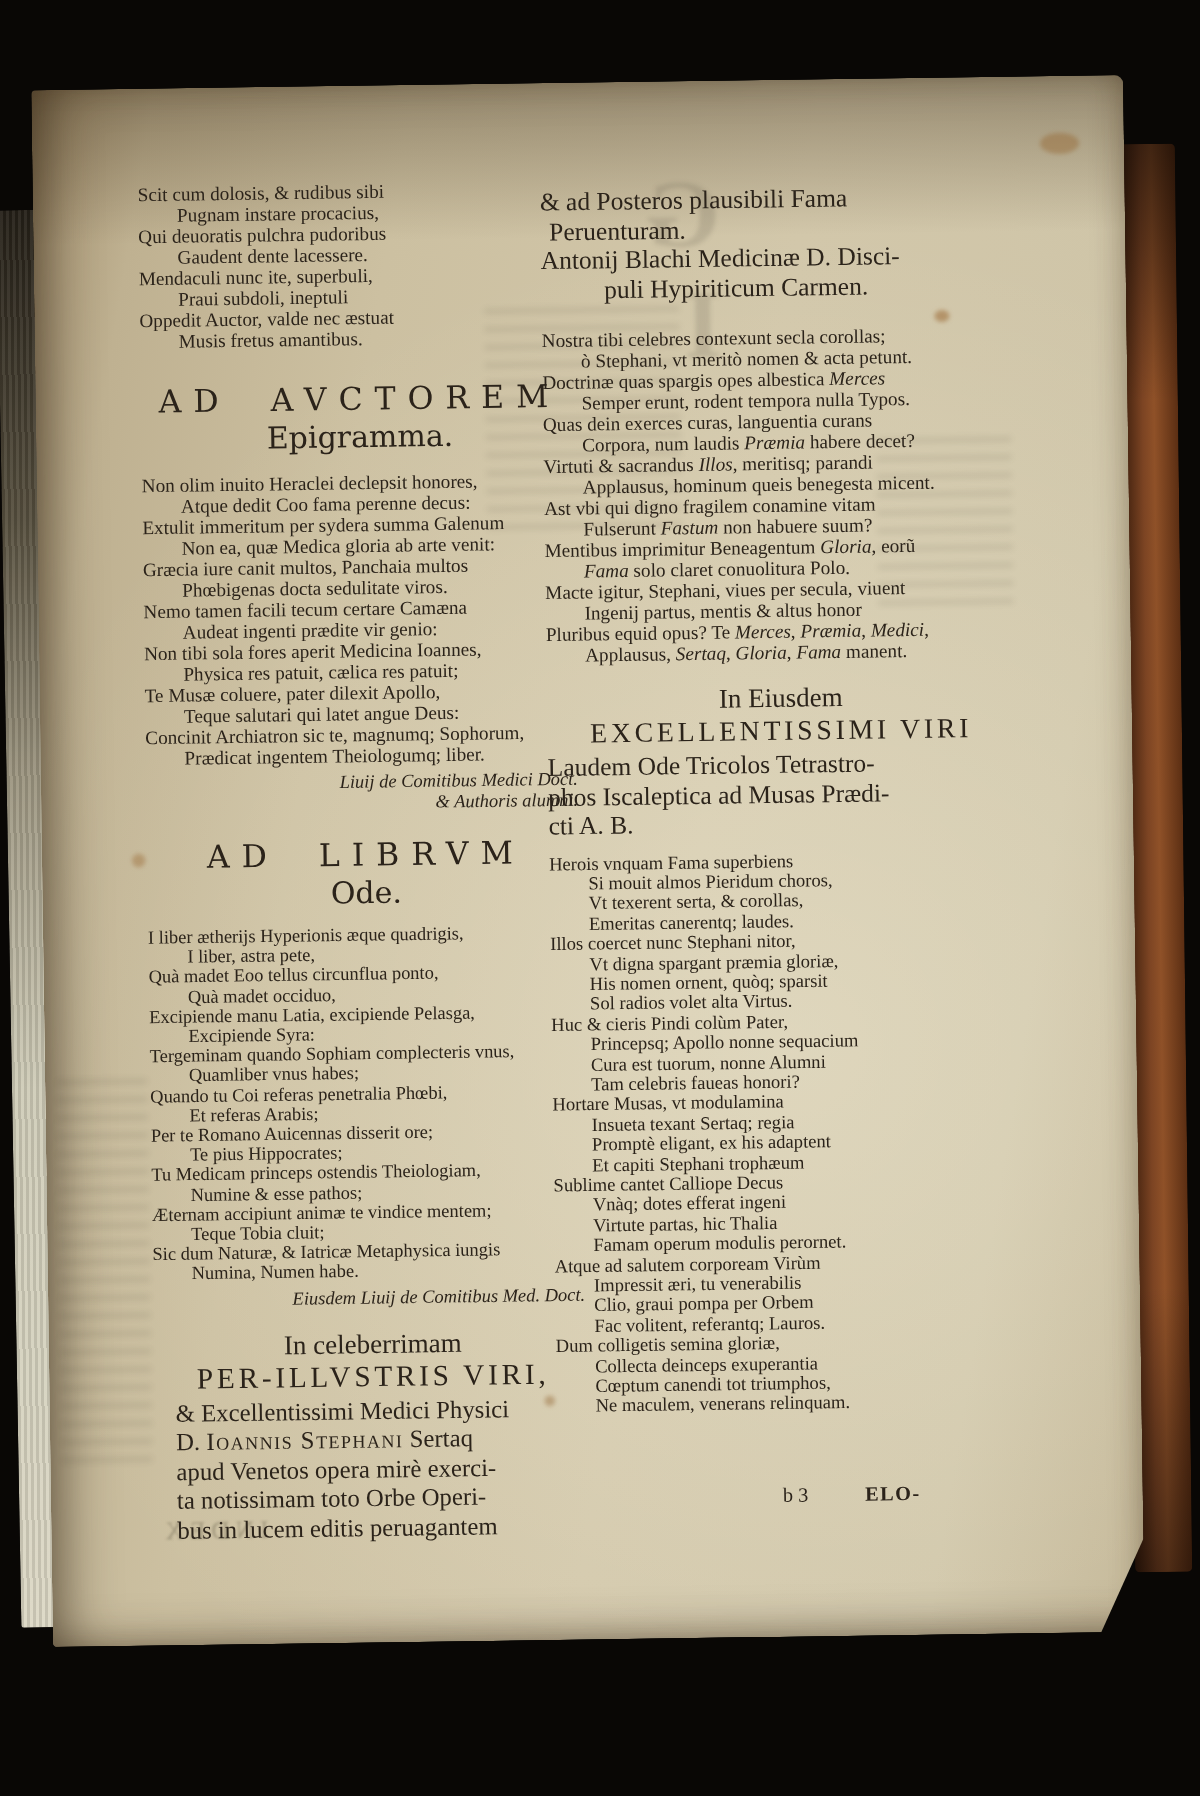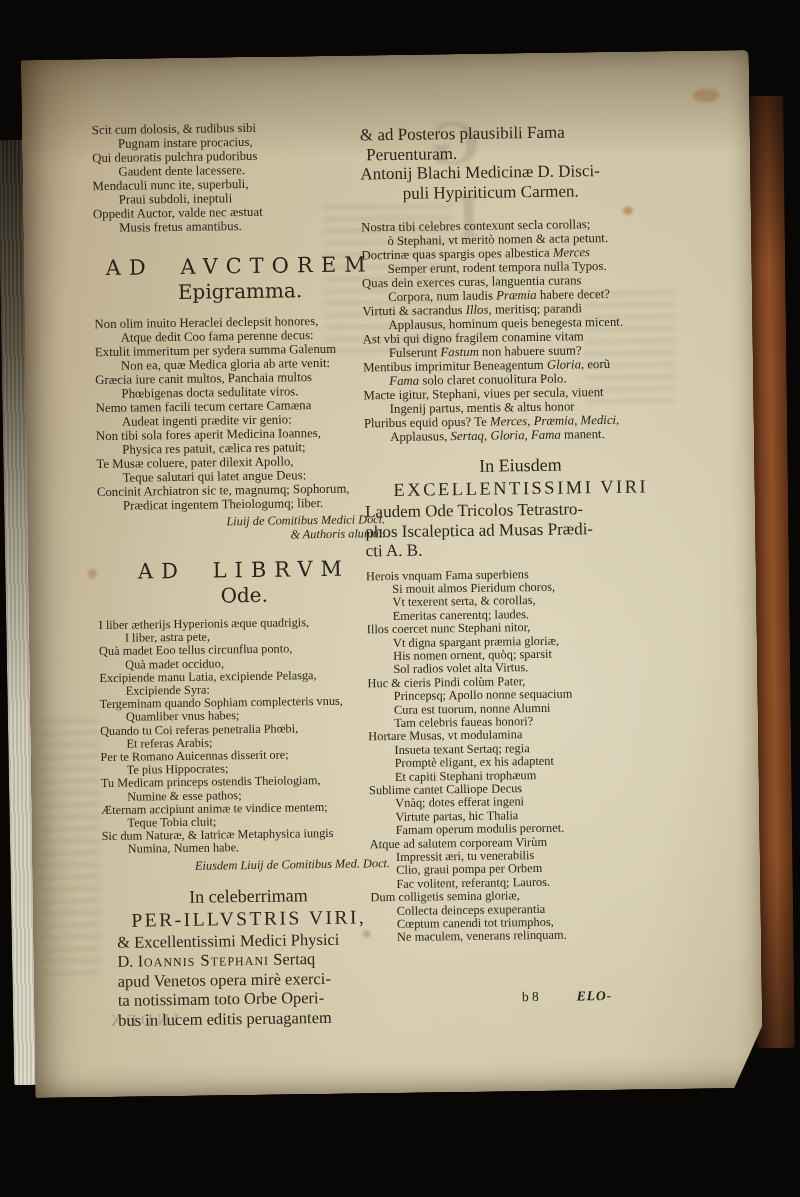--- a/index.html
+++ b/index.html
@@ -80,21 +80,21 @@
   .rh-line.c2{padding-left:6px;}
   .rh-line.c4{padding-left:42px;}
   .rt-line1{font-size:18px;line-height:22px;text-align:center;}
   .rt-caps{font-size:18.5px;line-height:24px;letter-spacing:2.5px;text-align:center;white-space:nowrap;}
   .rt-line{font-size:17px;line-height:19.5px;white-space:nowrap;}
   .bt-line1{font-size:18px;line-height:22px;text-align:center;}
   .bt-caps{font-size:19.5px;line-height:24px;letter-spacing:2.5px;text-align:center;white-space:nowrap;}
   .bt-line{font-size:16.5px;line-height:19.5px;padding-left:14px;white-space:nowrap;}
   .sc{font-variant:small-caps;letter-spacing:1px;}
   .footer-line{margin-top:46px;padding-left:150px;font-size:13.5px;}
-  .footer-line .catchword{display:inline-block;margin-left:38px;font-style:italic;font-weight:bold;letter-spacing:1px;}
+  .footer-line .catchword{display:inline-block;margin-left:38px;font-weight:bold;letter-spacing:1px;}
   .mt-stanza1{margin-top:64px;}
   .mt-h1{margin-top:20px;}
   .mt-poem{margin-top:12px;}
   .mt-attr{margin-top:3px;}
   .mt-h1b{margin-top:15px;}
   .mt-odepoem{margin-top:10px;}
   .mt-bt{margin-top:13px;}
   .mt-rh{margin-top:70px;}
   .mt-rpoem1{margin-top:17px;}
   .mt-rt{margin-top:12px;}
@@ -247,17 +247,17 @@
           <div class="pl ind0">Atque ad salutem corpoream Virùm</div>
           <div class="pl ind1">Impressit æri, tu venerabilis</div>
           <div class="pl ind1">Clio, graui pompa per Orbem</div>
           <div class="pl ind1">Fac volitent, referantq; Lauros.</div>
           <div class="pl ind0">Dum colligetis semina gloriæ,</div>
           <div class="pl ind1">Collecta deinceps exuperantia</div>
           <div class="pl ind1">Cœptum canendi tot triumphos,</div>
           <div class="pl ind1">Ne maculem, venerans relinquam.</div>
         </div>
 
-      <div class="footer-line"><span>b 8</span><span class="catchword">ELO-</span></div>
+      <div class="footer-line"><span>b 3</span><span class="catchword">ELO-</span></div>
     </div>
 
   </div>
 </div>
 
 </body></html>

